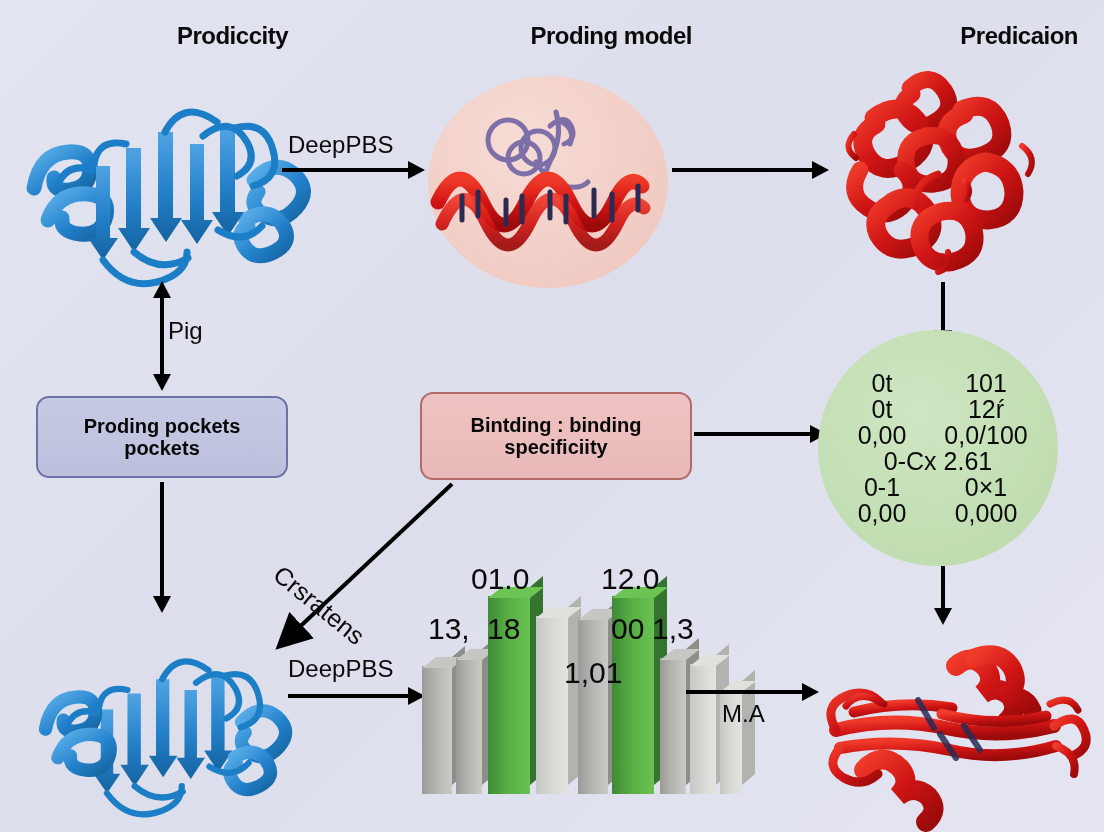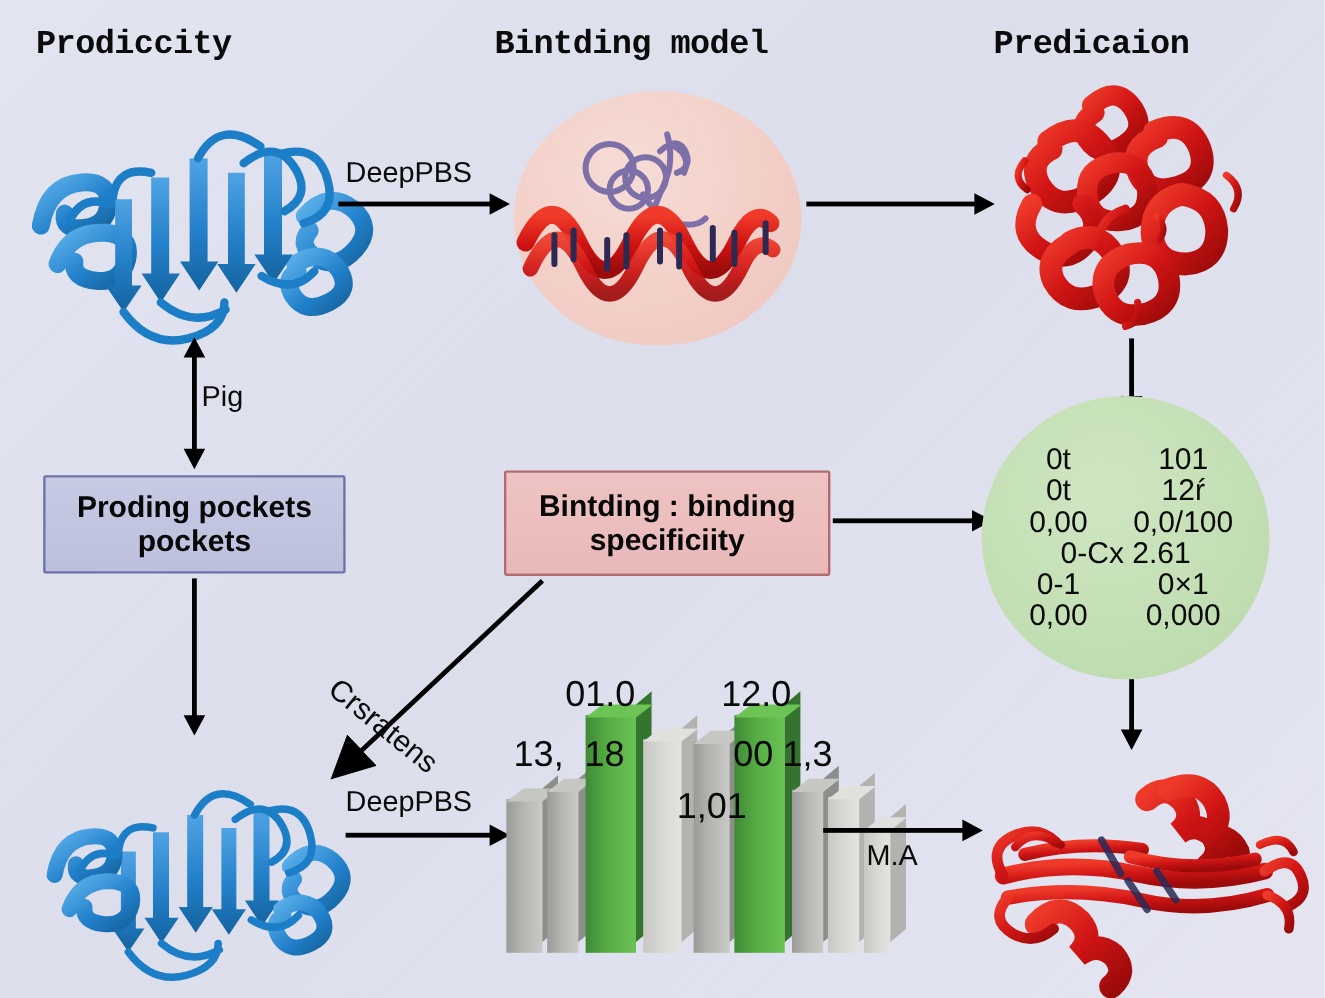--- a/index.html
+++ b/index.html
@@ -15,27 +15,27 @@
     overflow: hidden;
     font-family: "Liberation Sans", sans-serif;
   }
 
   
   .abs { position: absolute; }
 
   
   .col-title {
     position: absolute;
-    font-family: Liberation Mono, monospace;
+    font-family: Liberation Sans, sans-serif;
     font-weight: bold;
-    font-size: 28px;
+    font-size: 24px;
     color: #0b0b0b;
     letter-spacing: -0.5px;
     white-space: nowrap;
-    text-align: left;
+    text-align: right;
   }
 
   
   .arrow-line-h {
     position: absolute;
     height: 4px;
     background: #000;
   }
   .arrow-head-r {
     position: absolute;
@@ -72,24 +72,24 @@
     white-space: nowrap;
   }
 
   
   .flow-box {
     position: absolute;
     display: flex;
     align-items: center;
     justify-content: center;
     text-align: center;
-    border-radius: 2px;
+    border-radius: 13px;
     font-family: "Liberation Sans", sans-serif;
     font-weight: bold;
-    font-size: 25px;
+    font-size: 20px;
     line-height: 1.12;
     color: #080808;
     box-sizing: border-box;
     padding: 4px 8px;
   }
   .flow-box.purple {
     background: linear-gradient(180deg,#c7cae3 0%, #bcc0dd 100%);
     border: 2px solid #6b72a8;
   }
   .flow-box.pink {
@@ -184,21 +184,21 @@
   }
 
   svg { display: block; overflow: visible; }
 </style>
 </head>
 <body>
 
 <div id="canvas">
 
   <div class="col-title" style="left:30px; top:22px; width:258px;">Prodiccity</div>
-  <div class="col-title" style="left:412px; top:22px; width:280px;">Bintding model</div>
+  <div class="col-title" style="left:412px; top:22px; width:280px;">Proding model</div>
   <div class="col-title" style="left:828px; top:22px; width:250px;">Predicaion</div>
 
   <svg class="abs" style="left:22px; top:70px;" width="290" height="220" viewBox="0 0 290 220">
     <defs>
       <linearGradient id="blueSheet" x1="0" y1="0" x2="0" y2="1">
         <stop offset="0%" stop-color="#4fa3e3"></stop>
           <stop offset="55%" stop-color="#2380c9"></stop>
           <stop offset="100%" stop-color="#14639f"></stop>
       </linearGradient>
       <linearGradient id="blueHelix" x1="0" y1="0" x2="1" y2="1">

